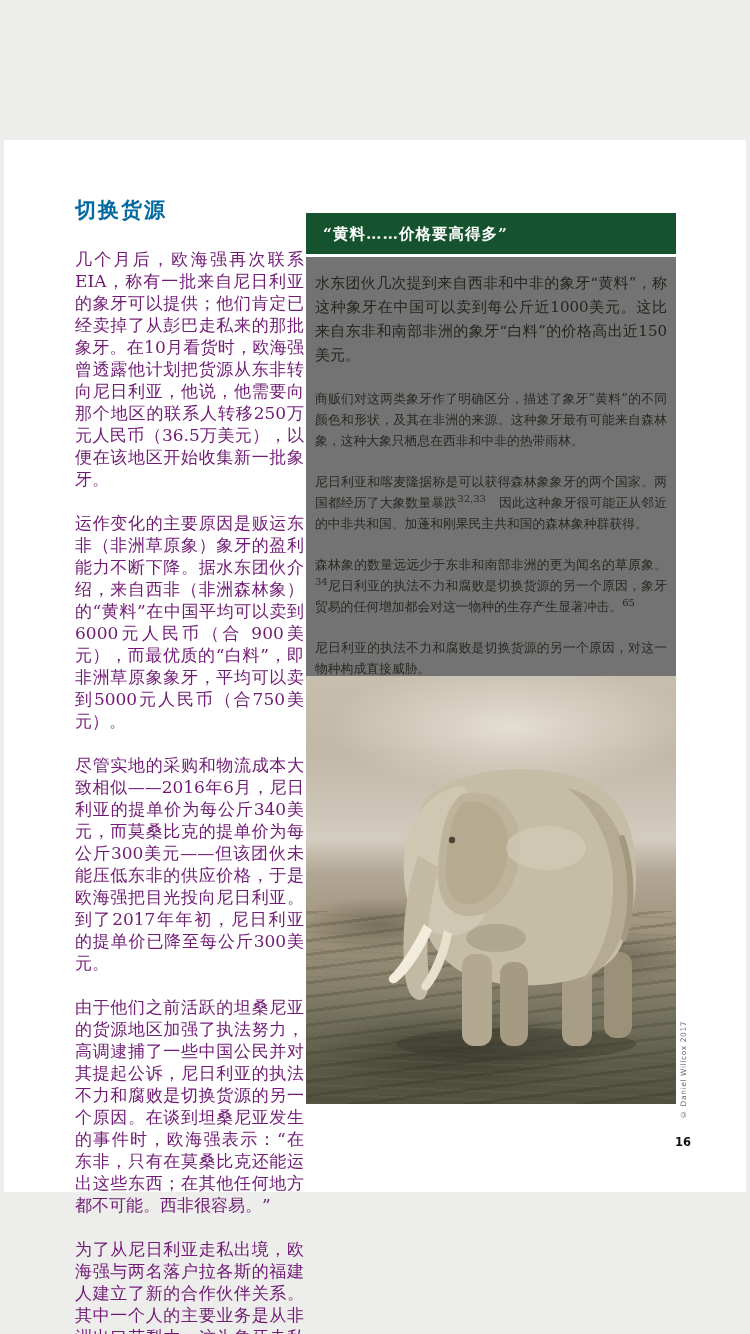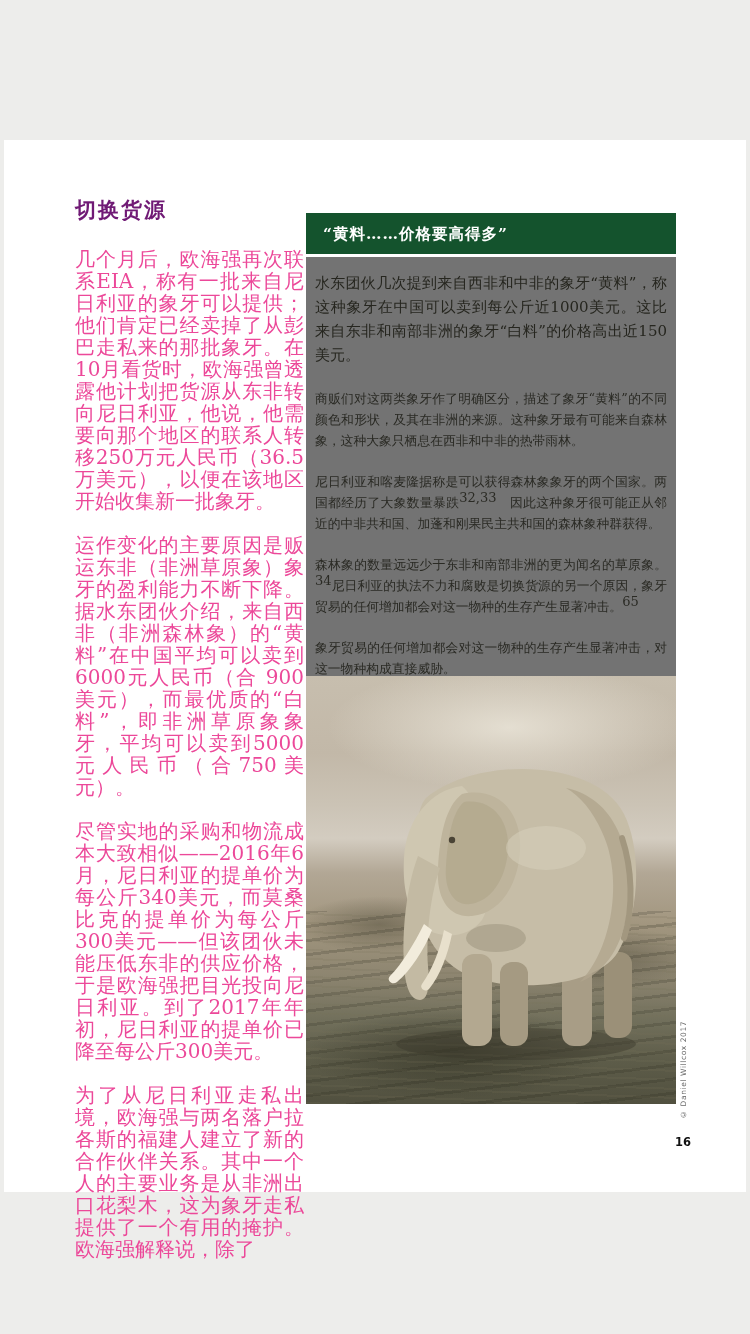--- a/index.html
+++ b/index.html
@@ -13,27 +13,27 @@
   .page{
     position:absolute;left:4px;top:140px;width:742px;height:1052px;
     background:#ffffff;
   }
   
   .left-col{
     position:absolute;left:71px;top:56px;width:229px;
   }
   .article-title{
     font-size:21px;font-weight:bold;letter-spacing:2px;
-    margin:0 0 24px 0;line-height:28px;color:#701a75;
+    margin:0 0 24px 0;line-height:28px;color:#0369a1;
   }
   .left-col p{
     margin:0 0 22px 0;
-    font-size:20px;line-height:22px;
+    font-size:17px;line-height:22px;
     text-align:justify;
-    color:#ec4899;
+    color:#701a75;
   }
   
   .sidebar{
     position:absolute;left:302px;top:73px;width:370px;
   }
   .sb-header{
     height:41px;line-height:41px;
     background:#97352a;color:#ffffff;
     font-size:15.5px;font-weight:bold;
     padding-left:17px;letter-spacing:1px;
@@ -45,21 +45,21 @@
     padding:14px 9px 0 9px;height:405px;overflow:hidden;
   }
   .sb-text .lead{
     font-size:15px;line-height:24px;margin:0 0 21px 0;
     text-align:justify;color:#26261f;
   }
   .sb-text p{
     font-size:12.8px;line-height:21px;margin:1px 0 20px 0;
     text-align:justify;color:#2a2a24;
   }
-  .sb-text sup{font-size:13px;line-height:0;vertical-align:super;}
+  .sb-text sup{font-size:10px;line-height:0;vertical-align:super;}
   
   .sb-photo{
     position:relative;width:370px;height:428px;overflow:hidden;
     background:
       radial-gradient(ellipse 260px 90px at 55% 12%, rgba(236,231,219,.8), rgba(236,231,219,0) 70%),
       radial-gradient(ellipse 120px 40px at 20% 58%, rgba(70,66,50,.45), rgba(70,66,50,0) 70%),
       radial-gradient(ellipse 150px 45px at 80% 66%, rgba(60,58,44,.4), rgba(60,58,44,0) 70%),
       radial-gradient(ellipse 200px 60px at 40% 88%, rgba(40,40,28,.55), rgba(40,40,28,0) 75%),
       linear-gradient(to bottom,
         #c7beae 0%, #c2b8a8 18%, #cbc3b5 30%, #d3ccc0 38%,
@@ -91,34 +91,35 @@
 <body>
 
 <div class="page">
 
   <div class="left-col">
     <h1 class="article-title">切换货源</h1>
     <div>
         <p><span>几个月后，欧海强再次联系EIA，称有一批来自尼日利亚的象牙可以提供；他们肯定已经卖掉了从彭巴走私来的那批象牙。在10月看货时，欧海强曾透露他计划把货源从东非转向尼日利亚，他说，他需要向那个地区的联系人转移250万元人民币（36.5万美元），以便在该地区开始收集新一批象牙。</span></p>
         <p><span>运作变化的主要原因是贩运东非（非洲草原象）象牙的盈利能力不断下降。据水东团伙介绍，来自西非（非洲森林象）的“黄料”在中国平均可以卖到6000元人民币（合 900美元），而最优质的“白料”，即非洲草原象象牙，平均可以卖到5000元人民币（合750美元）。</span></p>
         <p><span>尽管实地的采购和物流成本大致相似——2016年6月，尼日利亚的提单价为每公斤340美元，而莫桑比克的提单价为每公斤300美元——但该团伙未能压低东非的供应价格，于是欧海强把目光投向尼日利亚。到了2017年年初，尼日利亚的提单价已降至每公斤300美元。</span></p>
+        <p><span>由于他们之前活跃的坦桑尼亚的货源地区加强了执法努力，高调逮捕了一些中国公民并对其提起公诉，尼日利亚的执法不力和腐败是切换货源的另一个原因。在谈到坦桑尼亚发生的事件时，欧海强表示：“在东非，只有在莫桑比克还能运出这些东西；在其他任何地方都不可能。西非很容易。”</span></p>
         <p><span>为了从尼日利亚走私出境，欧海强与两名落户拉各斯的福建人建立了新的合作伙伴关系。其中一个人的主要业务是从非洲出口花梨木，这为象牙走私提供了一个有用的掩护。欧海强解释说，除了</span></p>
       </div>
   </div>
 
   <div class="sidebar">
     <div class="sb-header" style="background: #14532d;">“黄料……价格要高得多”</div>
     <div class="sb-body" style="background: #737373;">
       <div class="sb-text">
         <p class="lead">水东团伙几次提到来自西非和中非的象牙“黄料”，称这种象牙在中国可以卖到每公斤近1000美元。这比来自东非和南部非洲的象牙“白料”的价格高出近150美元。</p>
         <div>
             <p><span>商贩们对这两类象牙作了明确区分，描述了象牙“黄料”的不同颜色和形状，及其在非洲的来源。这种象牙最有可能来自森林象，这种大象只栖息在西非和中非的热带雨林。</span></p>
             <p><span>尼日利亚和喀麦隆据称是可以获得森林象象牙的两个国家。两国都经历了大象数量暴跌</span><sup>32,33</sup><span>　因此这种象牙很可能正从邻近的中非共和国、加蓬和刚果民主共和国的森林象种群获得。</span></p>
             <p><span>森林象的数量远远少于东非和南部非洲的更为闻名的草原象。</span><sup>34</sup><span>尼日利亚的执法不力和腐败是切换货源的另一个原因，象牙贸易的任何增加都会对这一物种的生存产生显著冲击。</span><sup>65</sup></p>
-            <p><span>象牙贸易的任何增加都会对这一物种的生存产生显著冲击，对这一物种构成直接威胁。</span></p>
+            <p><span>尼日利亚的执法不力和腐败是切换货源的另一个原因，对这一物种构成直接威胁。</span></p>
           </div>
       </div>
       <div class="sb-photo">
         <div class="mud-streaks"></div>
         <svg class="elephant-svg" width="290" height="340" viewBox="0 0 290 340">
 
           <ellipse cx="150" cy="316" rx="120" ry="16" fill="#3c3a2c" opacity="0.45"></ellipse>
 
           <rect x="196" y="230" width="30" height="88" rx="12" fill="#a89d86"></rect>
           <rect x="238" y="224" width="28" height="86" rx="12" fill="#9b9078"></rect>

